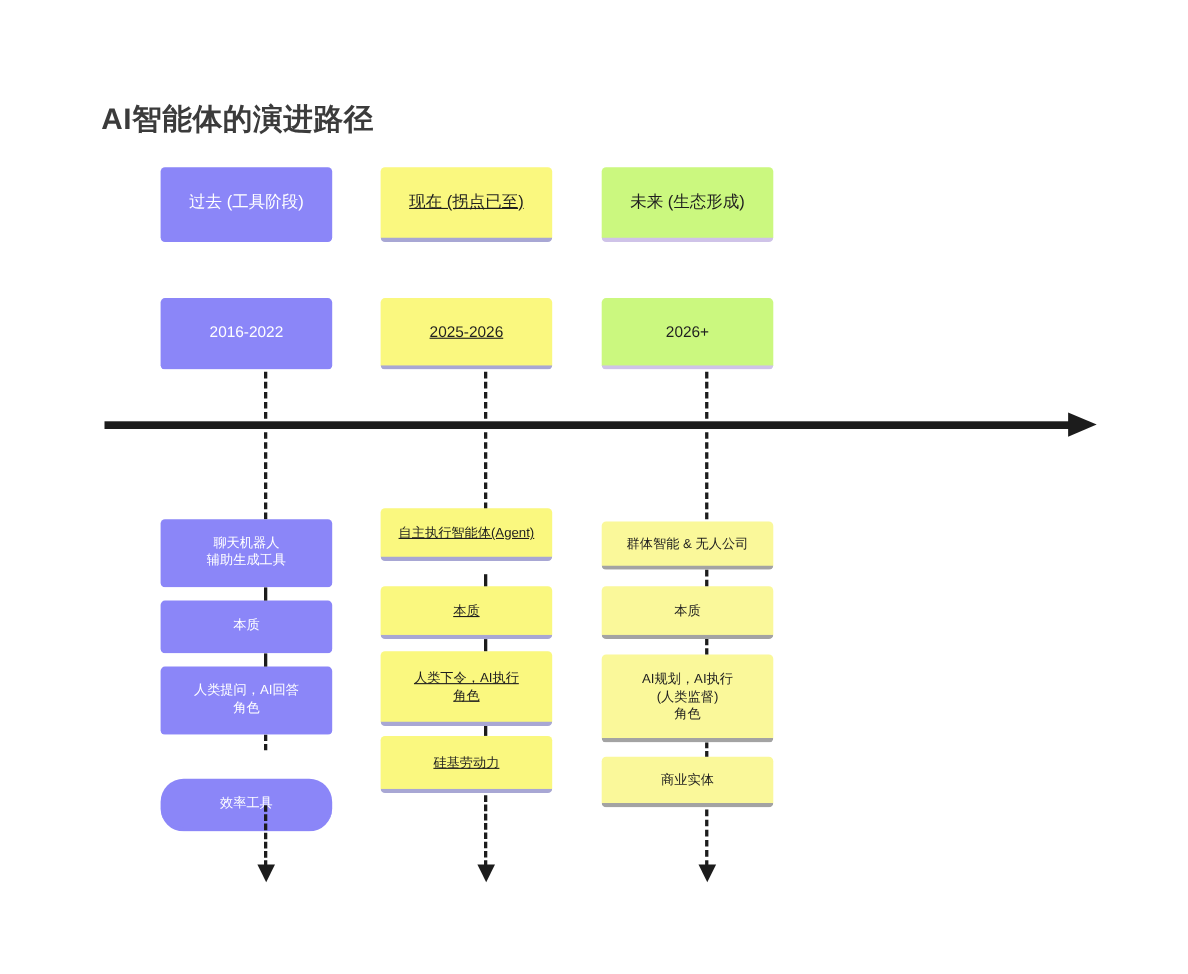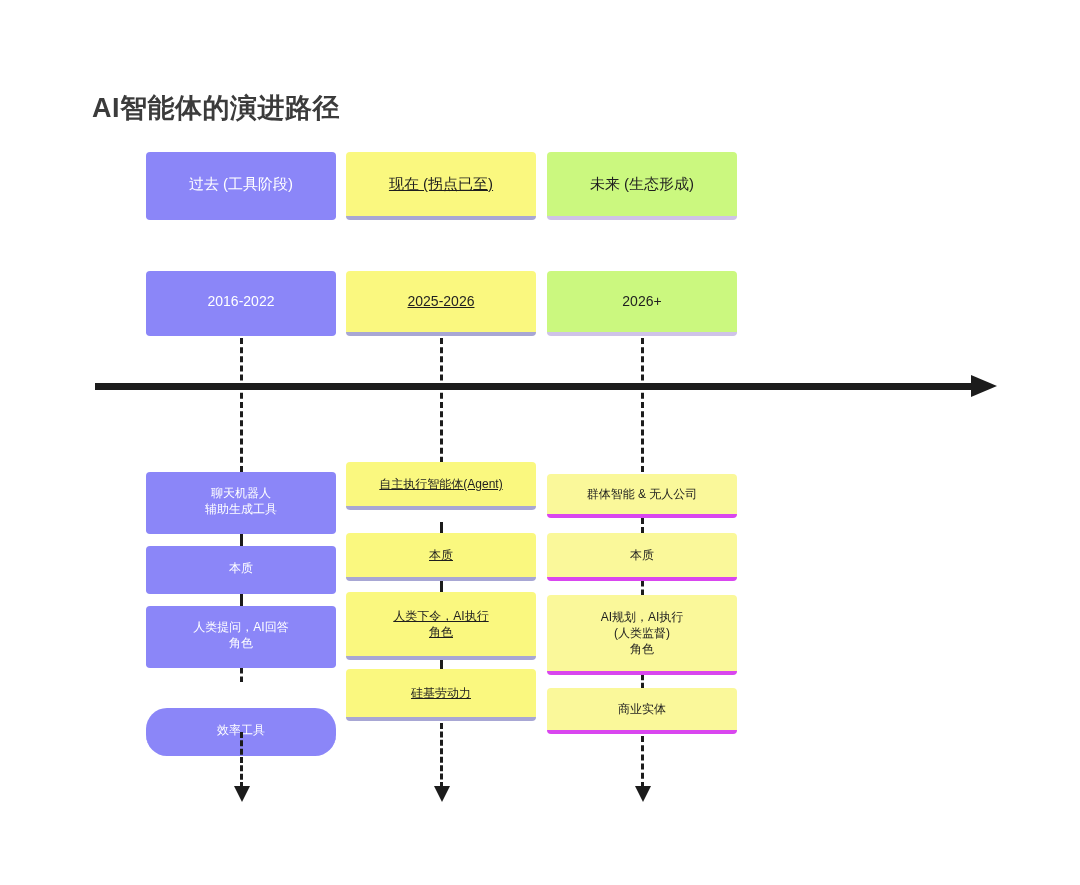--- a/index.html
+++ b/index.html
@@ -70,21 +70,21 @@
     width: 0;
     height: 0;
     border-left: 8px solid transparent;
     border-right: 8px solid transparent;
     border-top: 16px solid #1c1c1c;
   }
 
   .box {
     position: absolute;
     left: 0;
-    width: 190px;
+    width: 156px;
     box-sizing: border-box;
     display: flex;
     align-items: center;
     justify-content: center;
     text-align: center;
     line-height: 1.35;
     border-radius: 4px;
   }
   .box .box-text { display: block; white-space: pre-line; }
 
@@ -100,21 +100,21 @@
     text-decoration: underline;
   }
   .box.green {
     background: #cbf87f;
     color: #1f1f1f;
     border-bottom: 4px solid #cfc3e8;
   }
   .box.yellow-lav {
     background: #faf89a;
     color: #1f1f1f;
-    border-bottom: 4px solid #d946ef;
+    border-bottom: 4px solid #a3a3a3;
   }
 
   .phase-head { font-size: 15px; }
   .date-box   { font-size: 14px; }
   .item-box   { font-size: 12px; }
 </style>
 </head>
 <body>
 
 <div id="page-title">AI智能体的演进路径</div>

